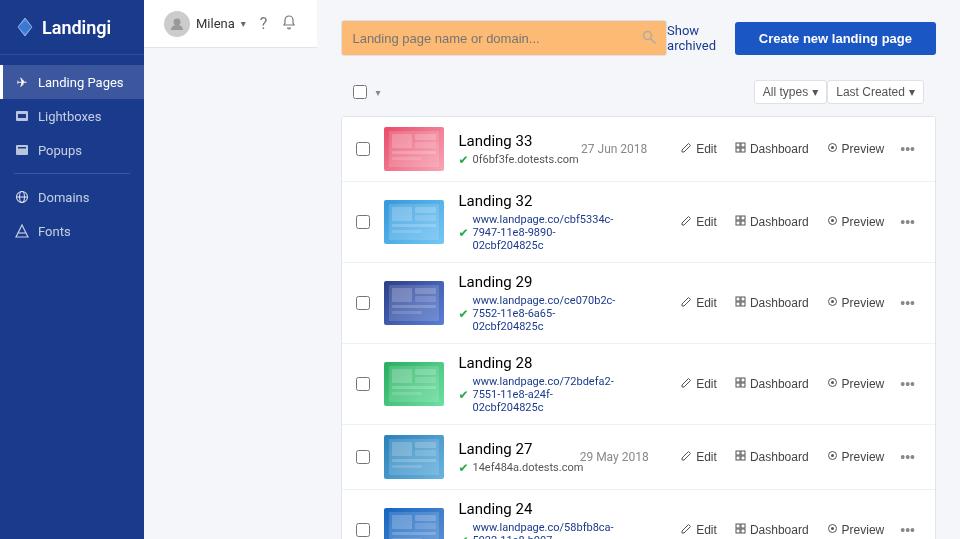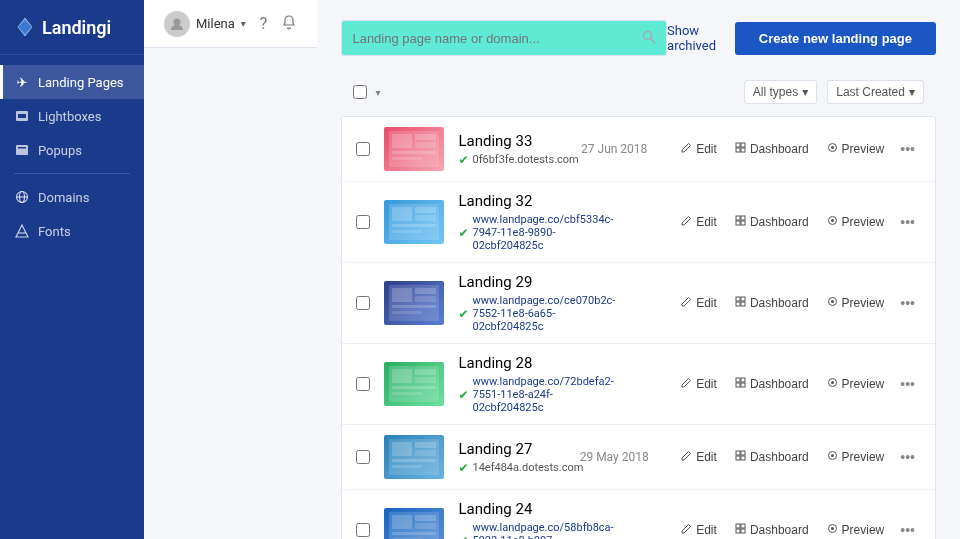--- a/index.html
+++ b/index.html
@@ -130,21 +130,21 @@
     
     .toolbar {
       display: flex;
       align-items: center;
       justify-content: space-between;
       margin-bottom: 16px;
     }
     .search-box {
       display: flex;
       align-items: center;
-      background: #5eead4;
+      background: #fdba74;
       border: 1px solid #dde1ec;
       border-radius: 3px;
       padding: 0 10px;
       width: 360px;
       height: 36px;
     }
     .search-input {
       border: none;
       outline: none;
       flex: 1;
@@ -188,21 +188,20 @@
       margin-bottom: 4px;
     }
     .table-header-left {
       display: flex;
       align-items: center;
       gap: 8px;
     }
     .table-header-right {
       display: flex;
       align-items: center;
-      gap: 10px;
       margin-left: 48px;
     }
     .filter-btn {
       display: flex;
       align-items: center;
       gap: 4px;
       color: #555;
       font-size: 12px;
       cursor: pointer;
       padding: 4px 8px;

